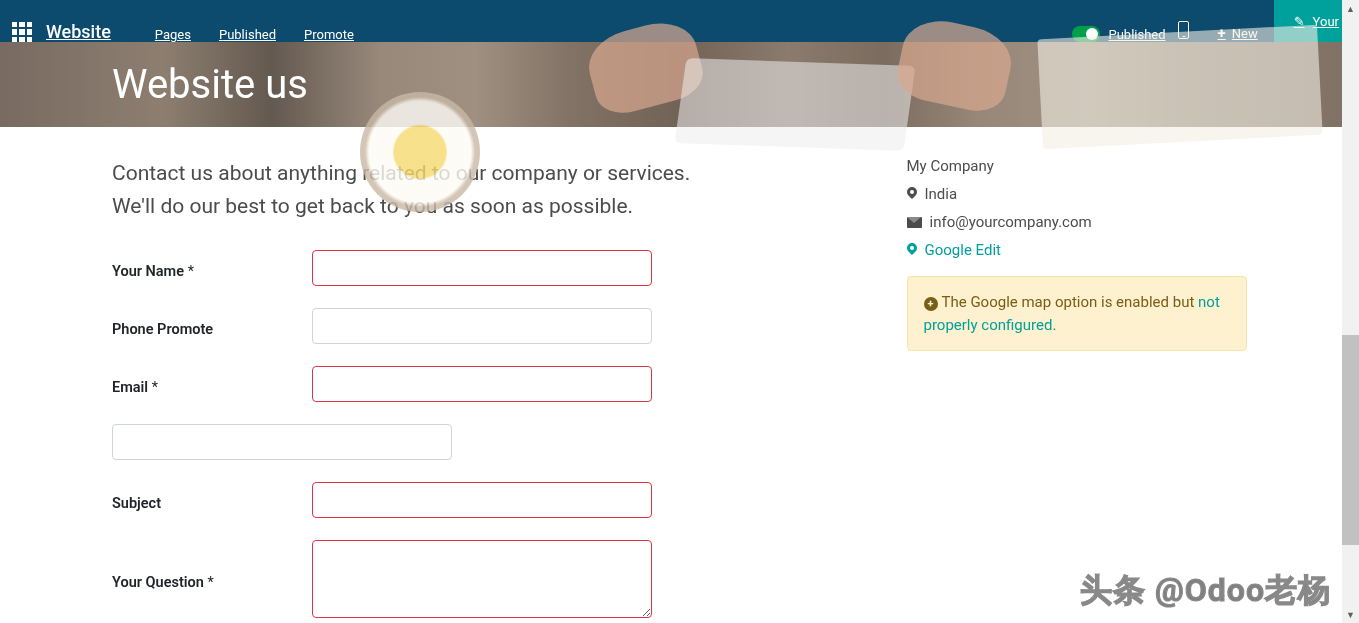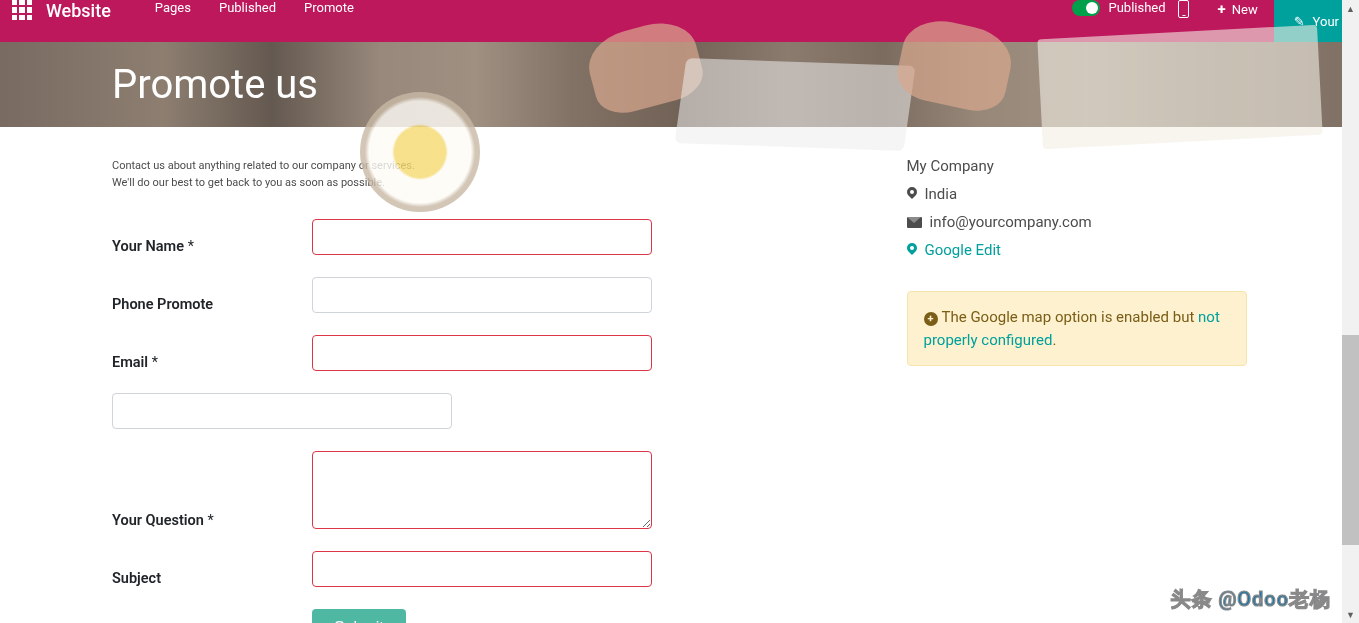--- a/index.html
+++ b/index.html
@@ -1,17 +1,17 @@
 <!DOCTYPE html>
 <html><head>
 <meta charset="utf-8">
 <style>
 * { box-sizing: border-box; margin: 0; padding: 0; }
 body { font-family: -apple-system, BlinkMacSystemFont, "Segoe UI", Roboto, "Helvetica Neue", Arial, sans-serif; font-size: 14px; color: #4c4c4c; width: 1359px; height: 623px; overflow: hidden; position: relative; background: #fff; }
-.topbar { height: 42px; background: #be185d; color: #fff; display: flex; align-items: flex-start; padding-left: 12px; font-size: 13px; }
+.topbar { height: 42px; background: #0c4a6e; color: #fff; display: flex; align-items: flex-end; padding-left: 12px; font-size: 13px; text-decoration: underline; }
 .apps-icon { width: 20px; height: 20px; display: grid; grid-template-columns: repeat(3,1fr); grid-template-rows: repeat(3,1fr); gap: 2px; margin-right: 14px; cursor: pointer; }
 .apps-icon span { background: #fff; }
 .brand { font-size: 18px; font-weight: 500; margin-right: 30px; }
 .top-menu-item { padding: 0 14px; color: #fff; cursor: pointer; }
 .spacer { flex: 1; }
 .toggle { width: 28px; height: 16px; background: #00a04a; border-radius: 8px; position: relative; margin-right: 8px; cursor: pointer; }
 .toggle::after { content:""; position:absolute; width:12px; height:12px; background:#fff; border-radius:50%; top:2px; right:2px; }
 .pub-label { }
 .top-icon { width: 36px; text-align:center; cursor:pointer; color:#fff; }
 .mobile-icon { width: 11px; height: 18px; border: 1.5px solid #fff; border-radius: 2px; display: inline-block; position: relative; }
@@ -26,47 +26,47 @@
 
 .deco-cup { position:absolute; left:360px; top:50px; width:120px; height:120px; border-radius:50%; background: radial-gradient(circle at 50% 50%, #f5d96e 0 30%, #fdfbf5 33% 60%, #c8b8a5 65%); opacity:0.8; }
 .deco-hand1 { position:absolute; left:590px; top:-15px; width:110px; height:80px; background:#d9a88f; border-radius: 40% 40% 30% 30%; transform:rotate(-15deg); opacity:0.7; }
 .deco-tablet { position:absolute; left:680px; top:20px; width:230px; height:85px; background:#ececec; transform: skewX(-6deg) rotate(2deg); border-radius:6px; opacity:0.55; }
 .deco-hand2 { position:absolute; left:900px; top:-18px; width:110px; height:82px; background:#d9a88f; border-radius: 40% 40% 30% 30%; transform:rotate(12deg); opacity:0.7; }
 .deco-paper { position:absolute; left:1040px; top:-10px; width:280px; height:110px; background:#f4eee4; transform:rotate(-3deg); border-radius:4px; opacity:0.6; }
 .banner h1 { color:#fff; font-size: 40px; font-weight: 400; position: relative; z-index: 2; }
 .content { display:flex; padding: 30px 112px 0 112px; }
 .left { flex: 0 0 62%; }
 .right { flex: 0 0 30%; margin-left: auto; }
-.intro p { font-size: 11px; color:#4c4c4c; line-height: 1.55; }
+.intro p { font-size: 21px; color:#4c4c4c; line-height: 1.55; }
 .form { margin-top: 28px; }
-.form-row { display:flex; align-items:flex-end; margin-bottom: 22px; }
+.form-row { display:flex; align-items:center; margin-bottom: 22px; }
 .form-row label { flex: 0 0 200px; font-weight: 600; color:#212529; font-size: 14.5px; padding-top: 7px; }
 .form-row .req::after { content:" *"; font-weight:400; }
 .form-row input, .form-row textarea { flex: 0 0 340px; height: 36px; border: 1px solid #ced4da; border-radius: 4px; padding: 6px 10px; font-size: 14px; font-family: inherit; }
 .form-row textarea { height: 78px; resize: both; }
 .form-row input.reqf, .form-row textarea.reqf { border-color: #dc3545; }
 .submit-row { padding-left: 200px; margin-top: 8px; }
 .submit-btn { background:#4fb8a3; color:#fff; border:none; border-radius:4px; padding: 10px 22px; font-size: 16px; cursor:pointer; }
 .company-info div { margin-bottom: 10px; font-size: 15px; color:#4c4c4c; display:flex; align-items:center; gap:8px; }
 .company-name { font-weight: 400; }
 .pin-icon { display:inline-block; width:10px; height:14px; position:relative; }
 .pin-icon::before { content:""; position:absolute; width:10px; height:10px; border-radius:50% 50% 50% 0; background:#4c4c4c; transform:rotate(-45deg); top:0; left:0; }
 .pin-icon::after { content:""; position:absolute; width:4px; height:4px; border-radius:50%; background:#fff; top:3px; left:3px; }
 .mail-icon { display:inline-block; width:15px; height:11px; background:#4c4c4c; position:relative; border-radius:1px; }
 .mail-icon::after { content:""; position:absolute; top:0; left:0; width:0; height:0; border-left:7.5px solid transparent; border-right:7.5px solid transparent; border-top:6px solid #fff; opacity:0.35; }
 .pin-teal::before { background:#00a09d; }
 .maps-link { color:#00a09d; cursor:pointer; }
-.alert { margin-top: 32px; background:#fdf1cf; border:1px solid #f7e4a9; border-radius:4px; padding: 14px 16px; font-size: 15px; line-height:1.5; color:#7a5d16; }
+.alert { margin-top: 17px; background:#fdf1cf; border:1px solid #f7e4a9; border-radius:4px; padding: 14px 16px; font-size: 15px; line-height:1.5; color:#7a5d16; }
 .alert .info-icon { display:inline-block; width:14px; height:14px; border-radius:50%; background:#7a5d16; color:#fdf1cf; text-align:center; font-size:11px; line-height:14px; font-weight:bold; margin-right:4px; }
 .alert a { color:#00a09d; cursor:pointer; text-decoration:none; }
 .scrollbar-v { position:absolute; top:0; right:0; width:17px; height:623px; background:#f1f1f1; }
 .sb-arrow { width:17px; height:17px; background:#f1f1f1; color:#5f5f5f; font-size:9px; display:flex; align-items:center; justify-content:center; cursor:pointer; }
 .sb-thumb { position:absolute; right:0; top:335px; width:17px; height:210px; background:#c1c1c1; cursor:pointer; }
 .sb-arrow.bot { position:absolute; bottom:0; }
-.watermark { position:absolute; right:28px; bottom:10px; font-size:20px; font-weight:600; color:#0369a1; -webkit-text-stroke: 1.2px #7d7d7d; opacity:0.9; pointer-events:none; letter-spacing:1px; }
+.watermark { position:absolute; right:28px; bottom:10px; font-size:32px; font-weight:600; color:#737373; -webkit-text-stroke: 1.2px #7d7d7d; opacity:0.9; pointer-events:none; letter-spacing:1px; }
 </style>
 </head>
 <body>
 
 <div class="topbar">
   <div class="apps-icon">
       <span></span>
       <span></span>
       <span></span>
       <span></span>
@@ -94,21 +94,21 @@
     </div>
 </div>
 
 <div class="banner">
   <div class="deco-cup"></div>
   <div class="deco-hand1"></div>
   <div class="deco-tablet"></div>
   <div class="deco-hand2"></div>
   <div class="deco-paper"></div>
   <div class="banner-inner">
-      <h1>Promote us</h1>
+      <h1>Website us</h1>
     </div>
 </div>
 
 <div class="content">
   <div class="left">
     <div class="intro">
       <p>Contact us about anything related to our company or services.</p>
       <p>We'll do our best to get back to you as soon as possible.</p>
     </div>
     <div class="form">
@@ -121,26 +121,26 @@
         <input type="text" style="">
       </div>
       <div class="form-row">
         <label class="req">Email</label>
         <input class="reqf" type="text" style="">
       </div>
       <div class="form-row">
         <input type="text" style="">
       </div>
       <div class="form-row">
+        <label>Subject</label>
+        <input class="reqf" type="text" style="">
+      </div>
+      <div class="form-row">
         <label class="req">Your Question</label>
         <textarea class="reqf" style=""></textarea>
-      </div>
-      <div class="form-row">
-        <label>Subject</label>
-        <input class="reqf" type="text" style="">
       </div>
       <div class="submit-row">
         <button class="submit-btn">Submit</button>
       </div>
     </div>
   </div>
   <div class="right">
     <div class="company-info">
       <div class="company-name">My Company</div>
       <div>

